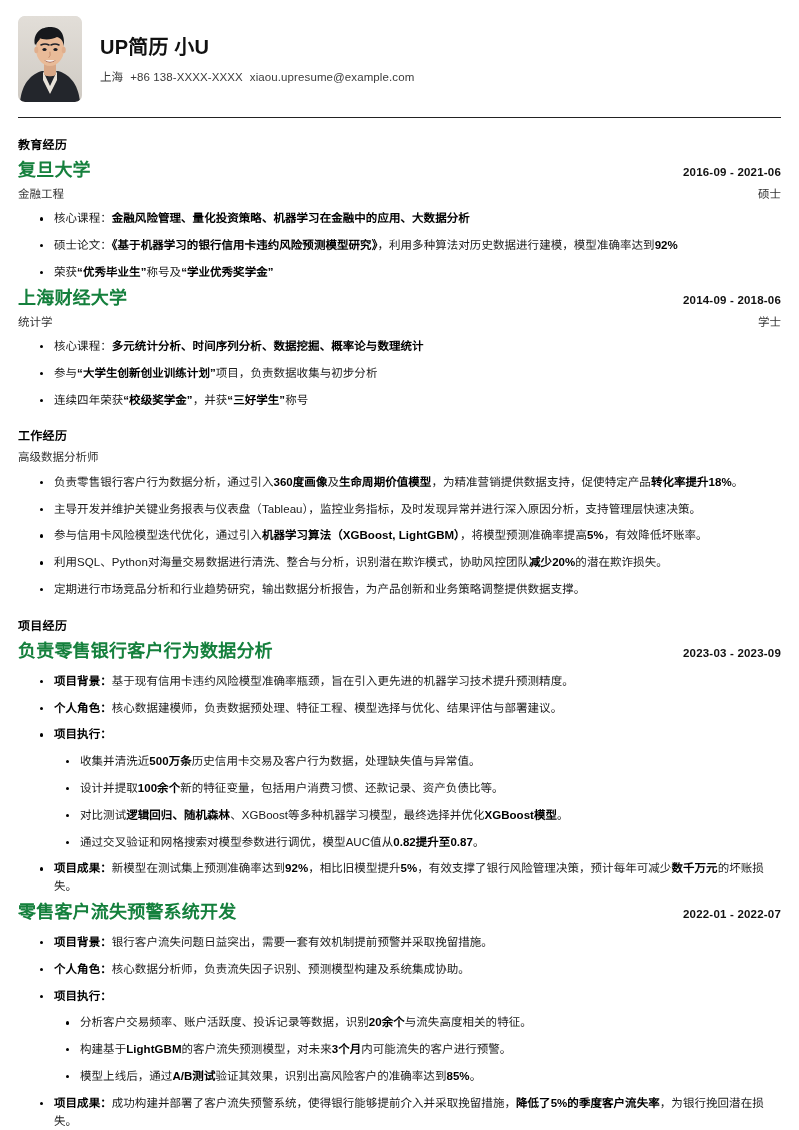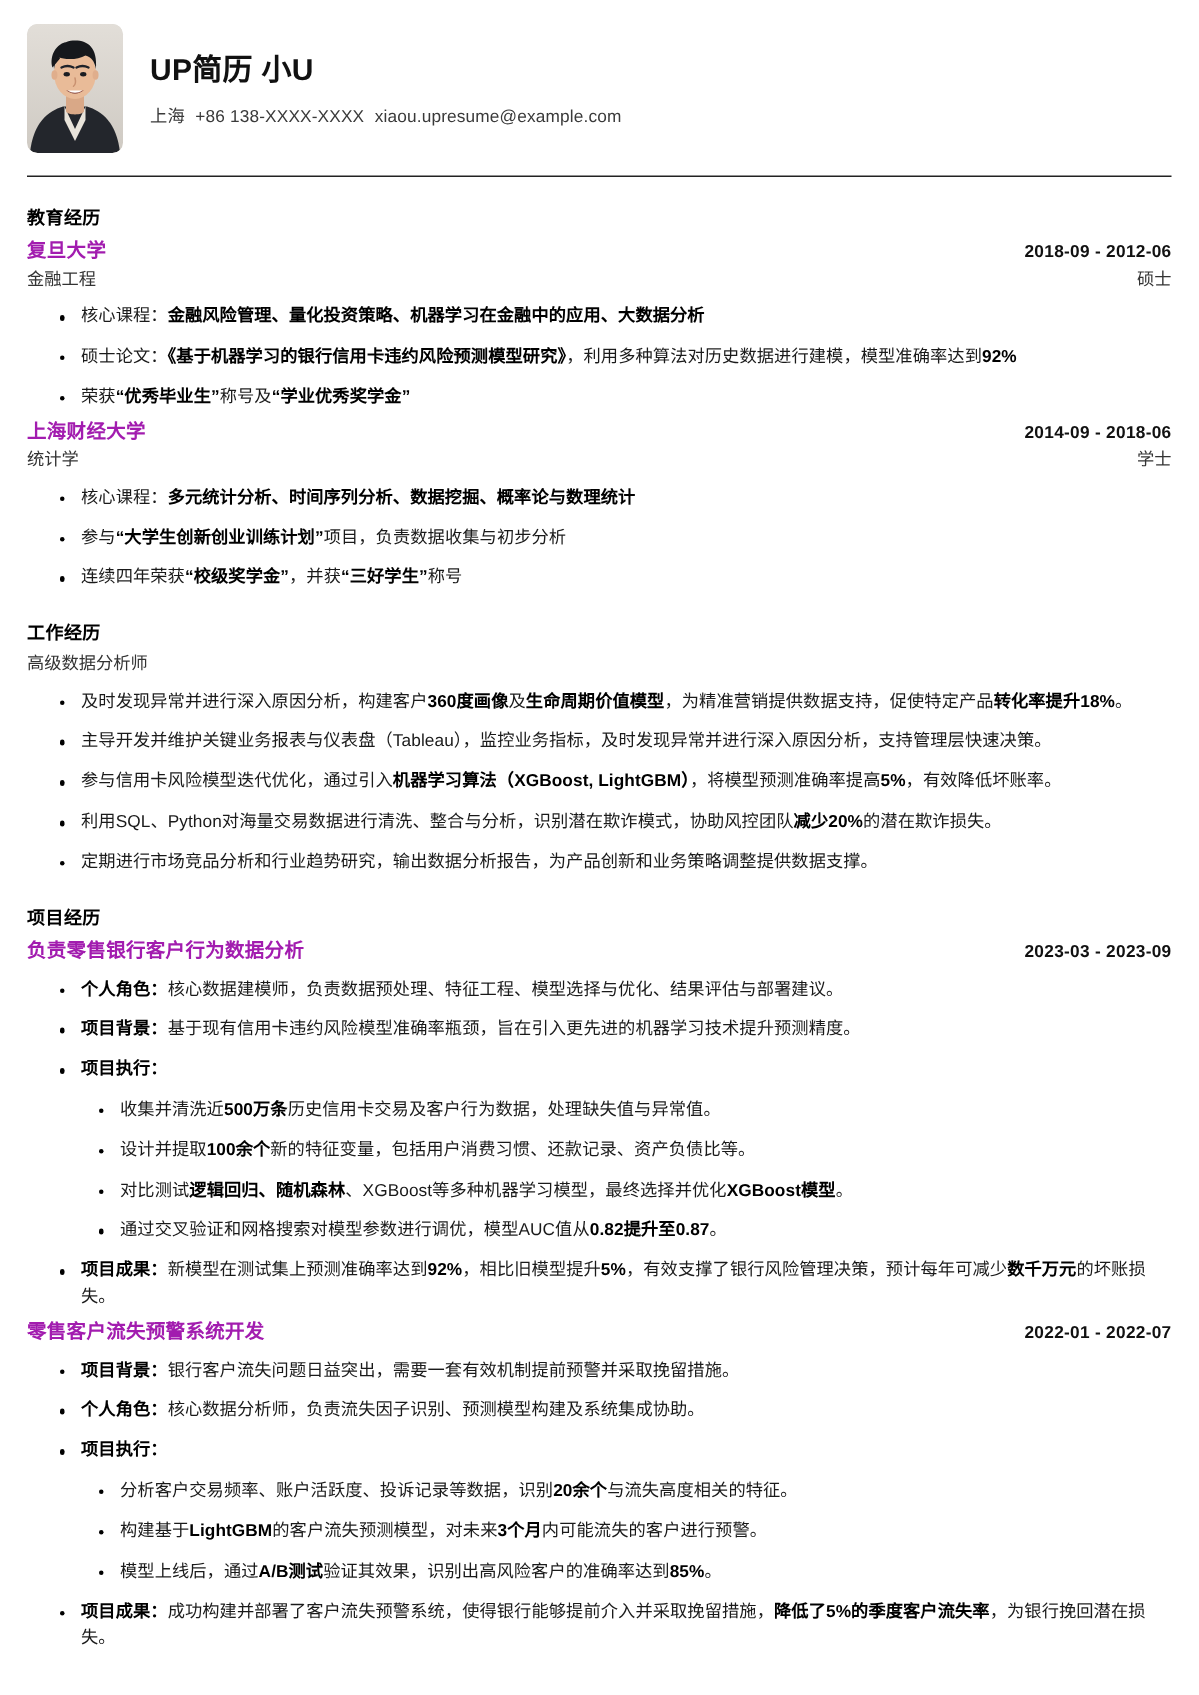--- a/index.html
+++ b/index.html
@@ -87,23 +87,23 @@
   .entry {
     margin-top: 3px;
   }
   .entry-head {
     display: flex;
     justify-content: space-between;
     align-items: baseline;
     line-height: 1.55;
   }
   .entry-org {
-    font-size: 13px;
+    font-size: 18px;
     font-weight: bold;
-    color: #a21caf;
+    color: #15803d;
     letter-spacing: 0.2px;
     text-align: right;
   }
   .entry-date {
     font-size: 11.5px;
     font-weight: bold;
     color: #111111;
     white-space: nowrap;
     letter-spacing: 0.2px;
   }
@@ -232,21 +232,21 @@
     </div>
   </div>
   <div class="header-rule"></div>
 
   <div id="sections-root">
       <div class="section">
         <div class="section-title">教育经历</div>
         <div class="entry">
           <div class="entry-head">
             <div class="entry-org">复旦大学</div>
-            <div class="entry-date">2018-09 - 2012-06</div>
+            <div class="entry-date">2016-09 - 2021-06</div>
           </div>
           <div class="entry-sub">
             <div class="entry-major">金融工程</div>
             <div class="entry-degree">硕士</div>
           </div>
           <ul class="bullets">
             <li><span>核心课程：</span><span class="b">金融风险管理、量化投资策略、机器学习在金融中的应用、大数据分析</span></li>
             <li><span>硕士论文：</span><span class="b">《基于机器学习的银行信用卡违约风险预测模型研究》</span><span>，利用多种算法对历史数据进行建模，模型准确率达到</span><span class="b">92%</span></li>
             <li><span>荣获</span><span class="b">“优秀毕业生”</span><span>称号及</span><span class="b">“学业优秀奖学金”</span></li>
           </ul>
@@ -268,38 +268,38 @@
         </div>
       </div>
       <div class="section">
         <div class="section-title">工作经历</div>
         <div class="entry">
           <div class="entry-sub">
             <div class="entry-major">高级数据分析师</div>
             <div class="entry-degree"></div>
           </div>
           <ul class="bullets">
-            <li><span>及时发现异常并进行深入原因分析，构建客户</span><span class="b">360度画像</span><span>及</span><span class="b">生命周期价值模型</span><span>，为精准营销提供数据支持，促使特定产品</span><span class="b">转化率提升18%</span><span>。</span></li>
+            <li><span>负责零售银行客户行为数据分析，通过引入</span><span class="b">360度画像</span><span>及</span><span class="b">生命周期价值模型</span><span>，为精准营销提供数据支持，促使特定产品</span><span class="b">转化率提升18%</span><span>。</span></li>
             <li><span>主导开发并维护关键业务报表与仪表盘（Tableau），监控业务指标，及时发现异常并进行深入原因分析，支持管理层快速决策。</span></li>
             <li><span>参与信用卡风险模型迭代优化，通过引入</span><span class="b">机器学习算法（XGBoost, LightGBM）</span><span>，将模型预测准确率提高</span><span class="b">5%</span><span>，有效降低坏账率。</span></li>
             <li><span>利用SQL、Python对海量交易数据进行清洗、整合与分析，识别潜在欺诈模式，协助风控团队</span><span class="b">减少20%</span><span>的潜在欺诈损失。</span></li>
             <li><span>定期进行市场竞品分析和行业趋势研究，输出数据分析报告，为产品创新和业务策略调整提供数据支撑。</span></li>
           </ul>
         </div>
       </div>
       <div class="section">
         <div class="section-title">项目经历</div>
         <div class="entry">
           <div class="entry-head">
             <div class="entry-org">负责零售银行客户行为数据分析</div>
             <div class="entry-date">2023-03 - 2023-09</div>
           </div>
           <ul class="bullets">
+            <li><span class="b">项目背景：</span><span>基于现有信用卡违约风险模型准确率瓶颈，旨在引入更先进的机器学习技术提升预测精度。</span></li>
             <li><span class="b">个人角色：</span><span>核心数据建模师，负责数据预处理、特征工程、模型选择与优化、结果评估与部署建议。</span></li>
-            <li><span class="b">项目背景：</span><span>基于现有信用卡违约风险模型准确率瓶颈，旨在引入更先进的机器学习技术提升预测精度。</span></li>
             <li class="has-sub"><span class="b">项目执行：</span><ul class="sub-bullets">
                 <li><span>收集并清洗近</span><span class="b">500万条</span><span>历史信用卡交易及客户行为数据，处理缺失值与异常值。</span></li>
                 <li><span>设计并提取</span><span class="b">100余个</span><span>新的特征变量，包括用户消费习惯、还款记录、资产负债比等。</span></li>
                 <li><span>对比测试</span><span class="b">逻辑回归、随机森林</span><span>、XGBoost等多种机器学习模型，最终选择并优化</span><span class="b">XGBoost模型</span><span>。</span></li>
                 <li><span>通过交叉验证和网格搜索对模型参数进行调优，模型AUC值从</span><span class="b">0.82提升至0.87</span><span>。</span></li>
               </ul></li>
             <li><span class="b">项目成果：</span><span>新模型在测试集上预测准确率达到</span><span class="b">92%</span><span>，相比旧模型提升</span><span class="b">5%</span><span>，有效支撑了银行风险管理决策，预计每年可减少</span><span class="b">数千万元</span><span>的坏账损失。</span></li>
           </ul>
         </div>
         <div class="entry">

